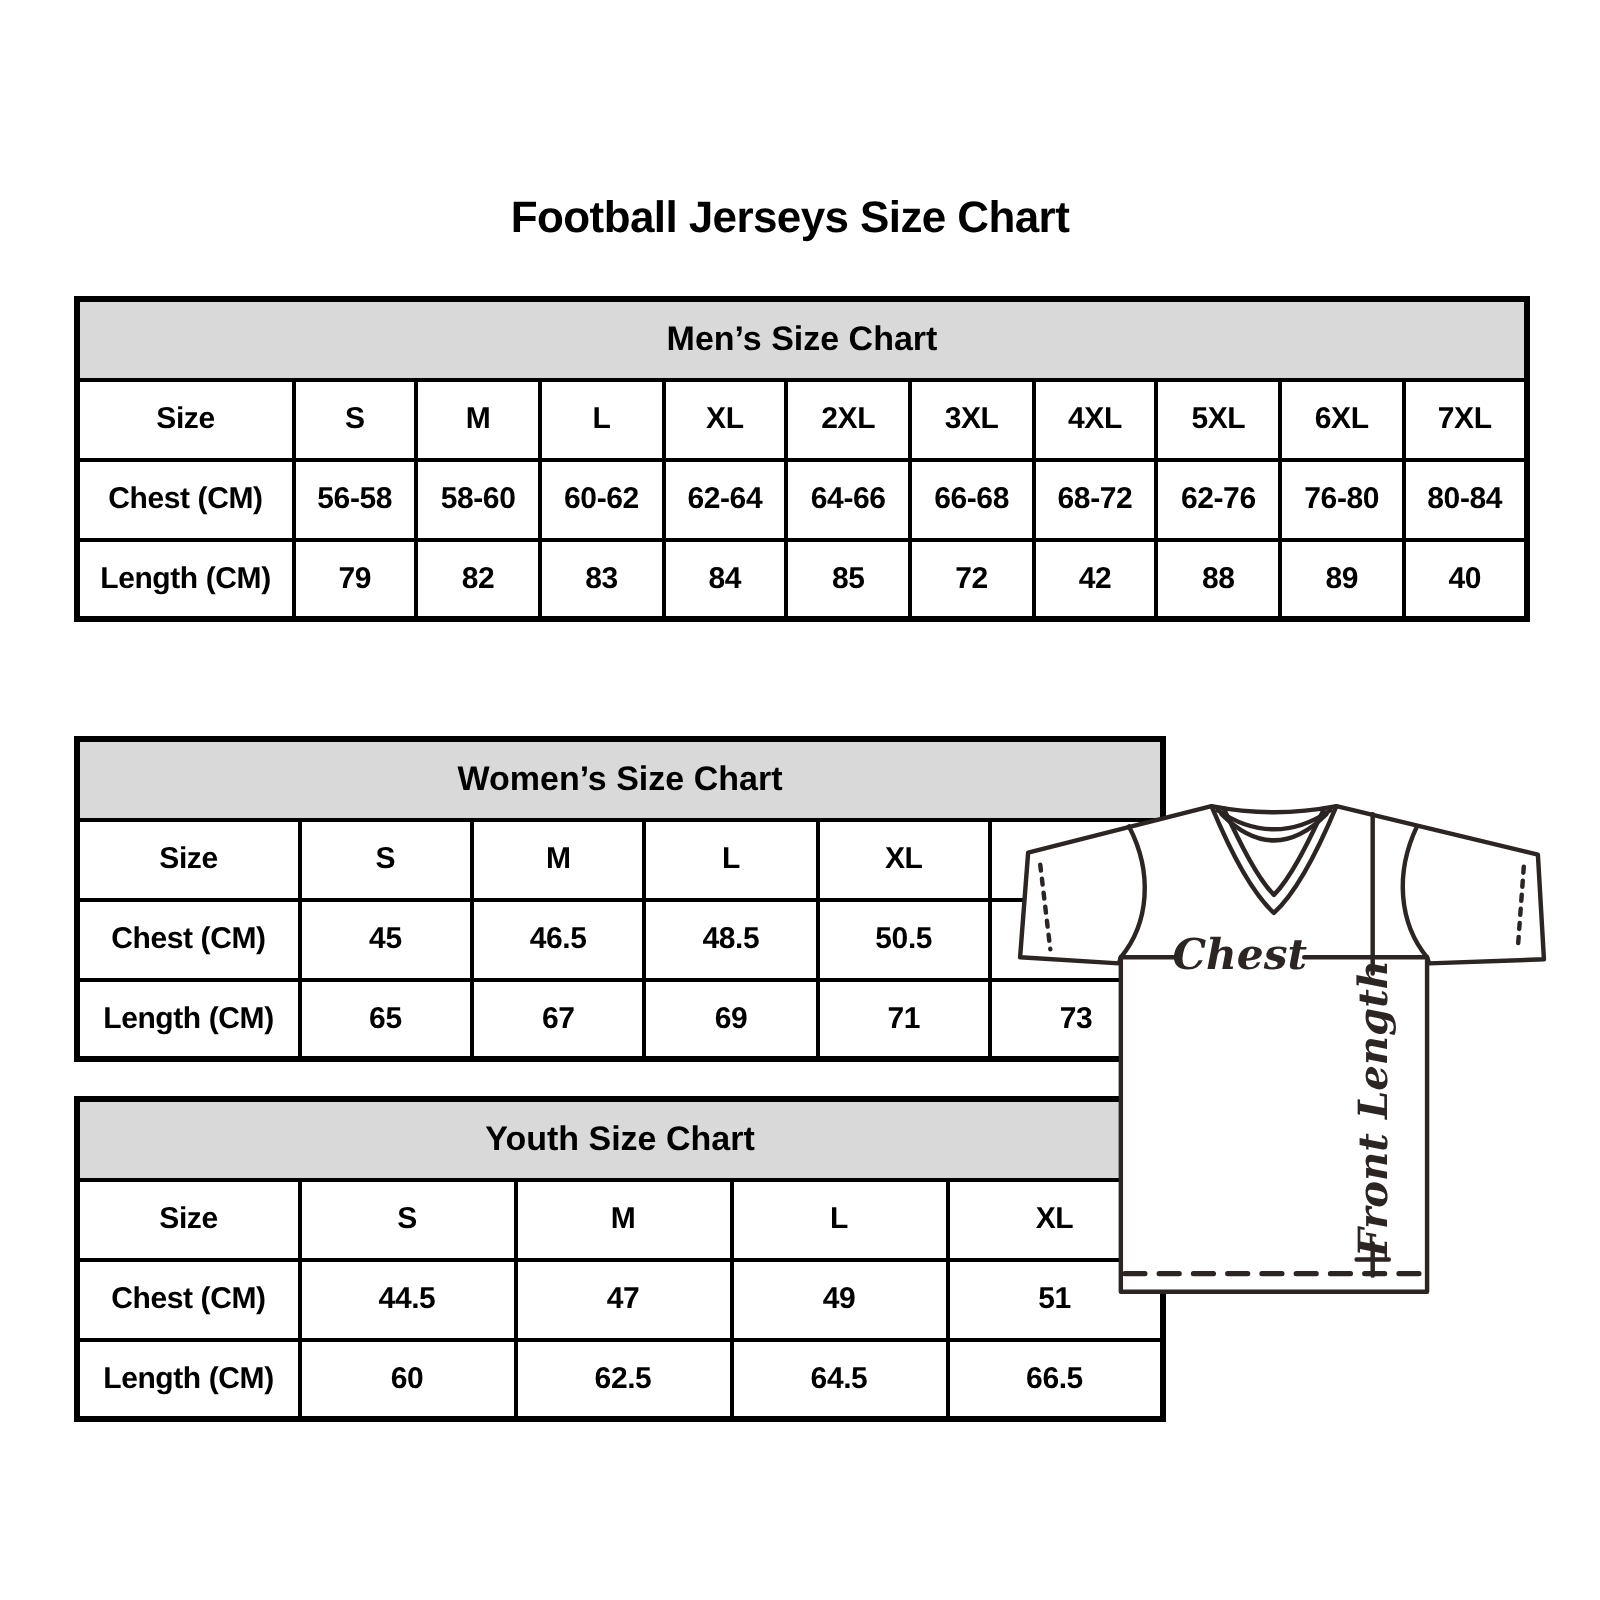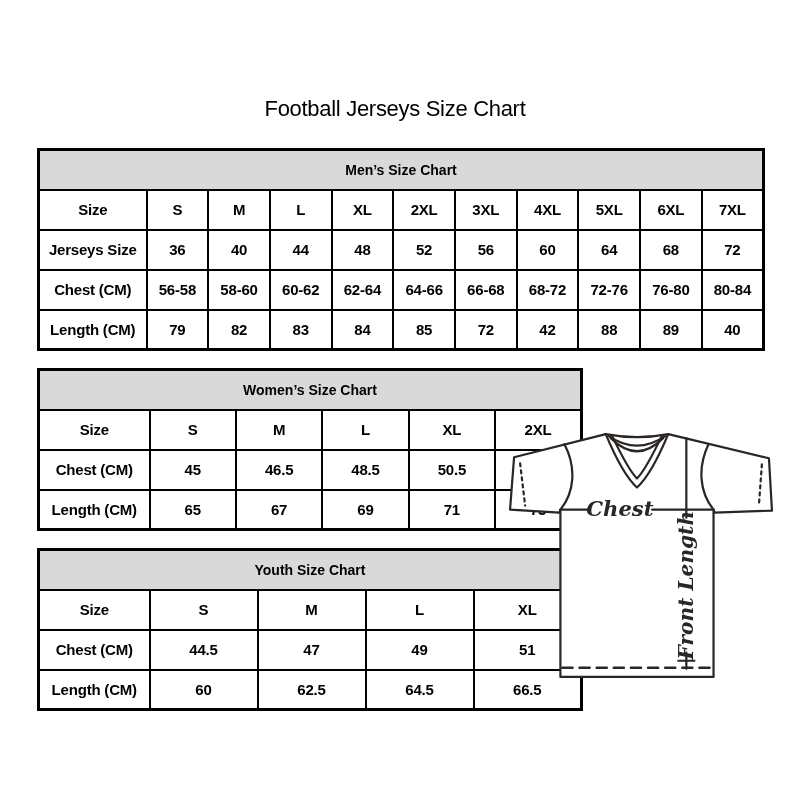--- a/index.html
+++ b/index.html
@@ -2,39 +2,39 @@
 <html><head>
 <meta charset="utf-8">
 <style>
   html,body{margin:0;padding:0;}
   body{
     width:800px;height:800px;background:#ffffff;color:#000;
     font-family:"Liberation Sans",sans-serif;position:relative;overflow:hidden;
   }
   .page-title{
     position:absolute;left:0;top:96px;width:790px;text-align:center;
-    font-size:22px;font-weight:normal;letter-spacing:-0.3px;
+    font-size:22px;font-weight:bold;letter-spacing:-0.3px;
   }
   table{
     border-collapse:collapse;table-layout:fixed;position:absolute;background:#fff;
     border:3px solid #000;
   }
   td{
     border:2px solid #000;text-align:center;vertical-align:middle;
     font-weight:bold;font-size:15px;padding:0;letter-spacing:-0.2px;
   }
   tr{height:40px;}
-  td.tbl-title{background:#d9d9d9;font-size:14px;letter-spacing:0;}
+  td.tbl-title{background:#d9d9d9;font-size:17px;letter-spacing:0;}
   .men-table{left:37px;top:148px;width:728px;}
   .small-table{left:37px;width:546px;}
   #women-table{top:368px;}
   #youth-table{top:548px;padding-left:48px;}
   .men-table col.c0{width:108px;}
   .small-table col.c0{width:111px;}
-  .jersey-wrap{position:absolute;left:504px;top:431px;width:272px;height:252px;}
+  .jersey-wrap{position:absolute;left:504px;top:400px;width:272px;height:252px;}
   .jersey-wrap svg{display:block;}
   .jersey-label{
     font-family:"DejaVu Serif",serif;font-style:italic;font-weight:bold;
     fill:#2b2523;
   }
 </style>
 </head>
 <body>
 
 <div class="page-title">Football Jerseys Size Chart</div>
@@ -57,42 +57,29 @@
         <td>L</td>
         <td>XL</td>
         <td>2XL</td>
         <td>3XL</td>
         <td>4XL</td>
         <td>5XL</td>
         <td>6XL</td>
         <td>7XL</td>
       </tr>
       <tr>
-        <td>Jerseys Size</td>
-        <td>36</td>
-        <td>40</td>
-        <td>44</td>
-        <td>48</td>
-        <td>52</td>
-        <td>56</td>
-        <td>60</td>
-        <td>64</td>
-        <td>68</td>
-        <td>72</td>
-      </tr>
-      <tr>
         <td>Chest (CM)</td>
         <td>56-58</td>
         <td>58-60</td>
         <td>60-62</td>
         <td>62-64</td>
         <td>64-66</td>
         <td>66-68</td>
         <td>68-72</td>
-        <td>72-76</td>
+        <td>62-76</td>
         <td>76-80</td>
         <td>80-84</td>
       </tr>
       <tr>
         <td>Length (CM)</td>
         <td>79</td>
         <td>82</td>
         <td>83</td>
         <td>84</td>
         <td>85</td>

